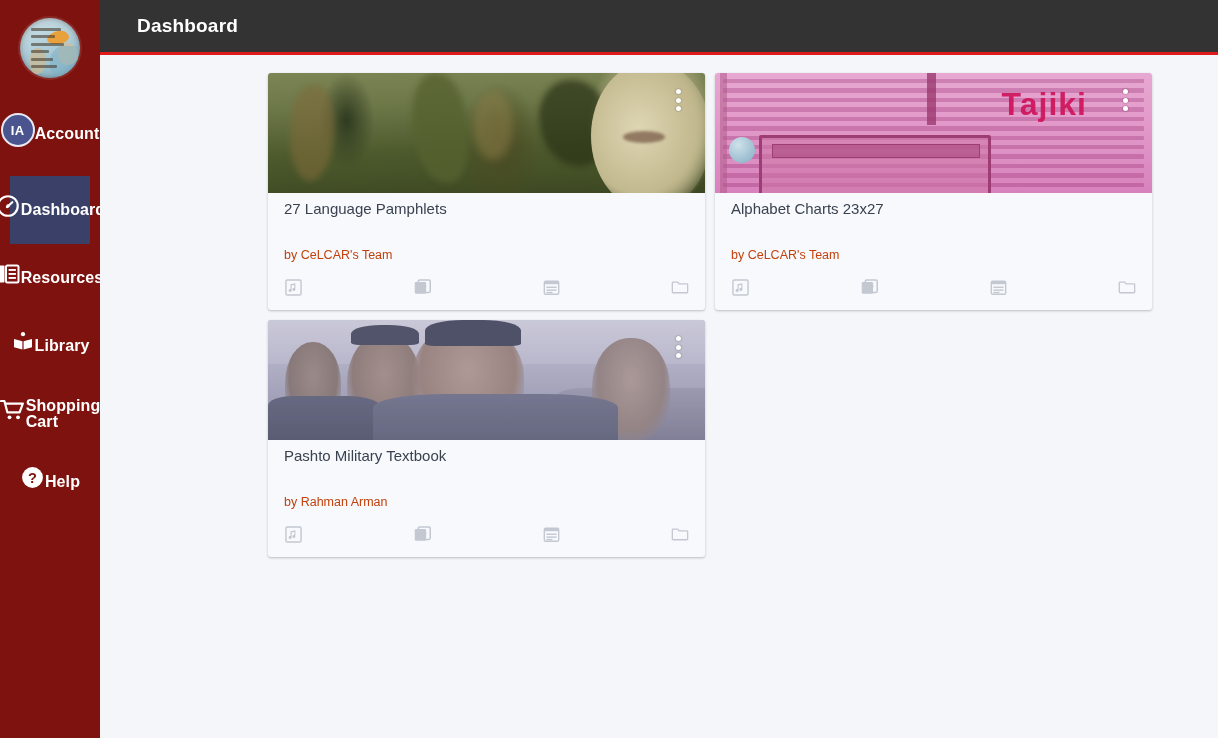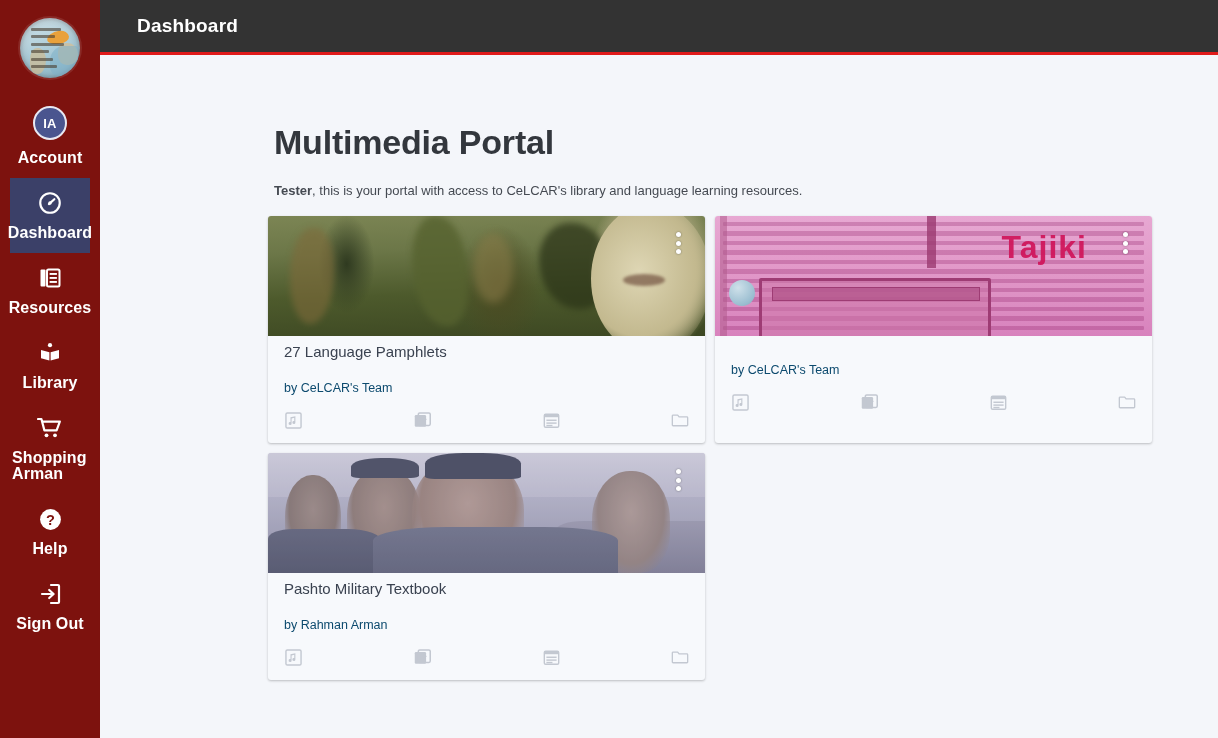--- a/index.html
+++ b/index.html
@@ -40,21 +40,21 @@
   .logo .tx i { display:block; height:3px; background:#4a4033; opacity:.62; border-radius:1px; }
   .logo .tx i:nth-child(1){ width:30px; }
   .logo .tx i:nth-child(2){ width:24px; }
   .logo .tx i:nth-child(3){ width:33px; }
   .logo .tx i:nth-child(4){ width:18px; }
   .logo .tx i:nth-child(5){ width:22px; }
   .logo .tx i:nth-child(6){ width:26px; }
 
   .nav-item {
     width: 80px; min-height: 68px;
-    display: flex; flex-direction: column;
+    display: flex; flex-direction: row;
     align-items: center; justify-content: center;
     color: #ffffff; text-decoration: none;
     padding: 12px 2px 12px 2px;
     cursor: pointer;
   }
   .nav-item.active { background: #3b4068; }
   .nav-item .ico { height: 26px; display:flex; align-items:center; justify-content:center; margin-bottom: 9px; }
   .nav-item .lbl { font-size: 16px; font-weight: bold; line-height: 1; letter-spacing: .1px; }
   .avatar-circle {
     width: 34px; height: 34px; border-radius: 50%;
@@ -171,21 +171,21 @@
     position: absolute; top: 14px; right: 18px;
     width: 18px; height: 26px;
     display: flex; flex-direction: column; align-items: center; justify-content: space-between;
     padding: 2px 0; cursor: pointer; z-index: 5;
   }
   .kebab span { display:block; width: 5px; height: 5px; border-radius: 50%; background:#ffffff;
     box-shadow: 0 0 2px rgba(0,0,0,0.45); }
 
   .card-body { padding: 7px 16px 0 16px; }
   .card-title { font-size: 15px; color: #3a4250; line-height: 1.2; }
-  .card-author { margin-top: 20px; font-size: 12.5px; color: #0c4a6e; }
+  .card-author { margin-top: 30px; font-size: 12.5px; color: #c2410c; }
   .card-actions {
     margin-top: 12px; padding: 0 8px 10px 8px;
     display: flex; justify-content: space-between; align-items: center;
   }
   .act { width: 34px; height: 26px; display:flex; align-items:center; justify-content:center; cursor:pointer; }
   .act svg { display:block; }
 </style>
 </head>
 <body>
 
@@ -253,60 +253,44 @@
     </div>
 
     <div class="nav-item">
       <span class="ico">
         <svg width="26" height="24" viewBox="0 0 26 24">
           <path d="M1 3 H4.4 L7.4 14.4 H19.6 L22.8 5.6 H6" fill="none" stroke="#ffffff" stroke-width="2.2" stroke-linecap="round" stroke-linejoin="round"></path>
           <circle cx="9.5" cy="19.3" r="1.9" fill="#ffffff"></circle>
           <circle cx="18" cy="19.3" r="1.9" fill="#ffffff"></circle>
         </svg>
       </span>
-      <span class="lbl">Shopping Arman</span>
+      <span class="lbl">Shopping Cart</span>
     </div>
 
     <div class="nav-item">
       <span class="ico">
         <svg width="25" height="25" viewBox="0 0 24 24">
           <circle cx="12" cy="12" r="10" fill="#ffffff"></circle>
           <text x="12" y="17" text-anchor="middle" font-family="Liberation Sans, sans-serif" font-size="14" font-weight="bold" fill="#7d120e">?</text>
         </svg>
       </span>
       <span class="lbl">Help</span>
     </div>
 
-    <div class="nav-item">
-      <span class="ico">
-        <svg width="24" height="24" viewBox="0 0 24 24">
-          <path d="M13 3 H20 A1 1 0 0 1 21 4 V20 A1 1 0 0 1 20 21 H13" fill="none" stroke="#ffffff" stroke-width="2.2" stroke-linecap="round"></path>
-          <path d="M4 12 H15" stroke="#ffffff" stroke-width="2.2" stroke-linecap="round"></path>
-          <path d="M11.2 8 L15.6 12 L11.2 16" fill="none" stroke="#ffffff" stroke-width="2.2" stroke-linecap="round" stroke-linejoin="round"></path>
-        </svg>
-      </span>
-      <span class="lbl">Sign Out</span>
-    </div>
 
   </nav>
 
   <div class="right">
 
     <header class="topbar">
       <h1>Dashboard</h1>
     </header>
 
     <main class="content">
 
-      <div class="page-head">
-        <div class="page-title">Multimedia Portal</div>
-        <div class="page-sub">
-          <b>Tester</b><span>, this is your portal with access to CeLCAR's library and language learning resources.</span>
-        </div>
-      </div>
 
       <div class="cards">
 
         <div class="card">
           <div class="thumb thumb-pamphlets">
             <div class="blob3"></div>
             <div class="blob2"></div>
             <div class="blob4"></div>
             <div class="blob1"></div>
             <div class="face"></div>
@@ -375,20 +359,21 @@
             </div>
             <div class="globe"></div>
             <div class="tajiki">Tajiki</div>
             <div class="kebab">
               <span></span>
               <span></span>
               <span></span>
             </div>
           </div>
           <div class="card-body">
+            <div class="card-title">Alphabet Charts 23x27</div>
             <div class="card-author">by CeLCAR's Team</div>
           </div>
           <div class="card-actions">
             <div class="act">
               <svg width="17" height="17" viewBox="0 0 18 18">
                 <rect x="1" y="1" width="16" height="16" rx="1.5" fill="none" stroke="#c3c8d1" stroke-width="1.5"></rect>
                 <path d="M11 4.4 L11 11 A1.6 1.6 0 1 1 9.8 9.5 L9.8 6.2 L7 6.9 L7 12.1 A1.6 1.6 0 1 1 5.8 10.6 L5.8 5.6 Z" fill="#c3c8d1"></path>
               </svg>
             </div>
             <div class="act">

